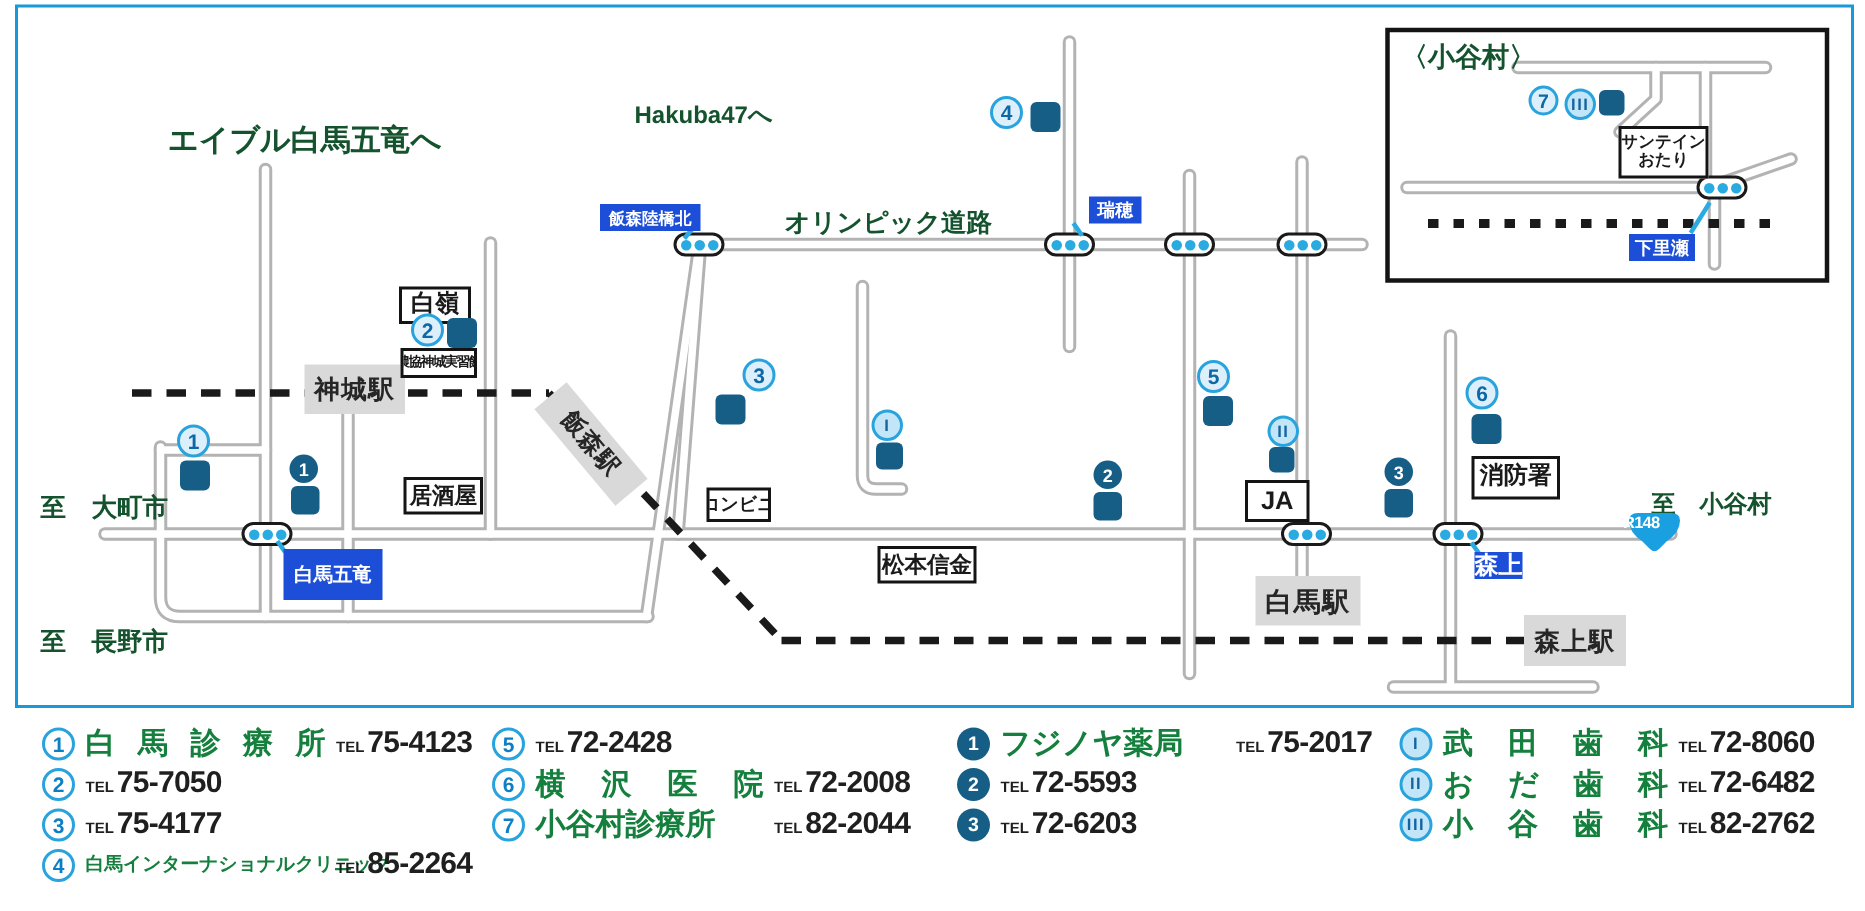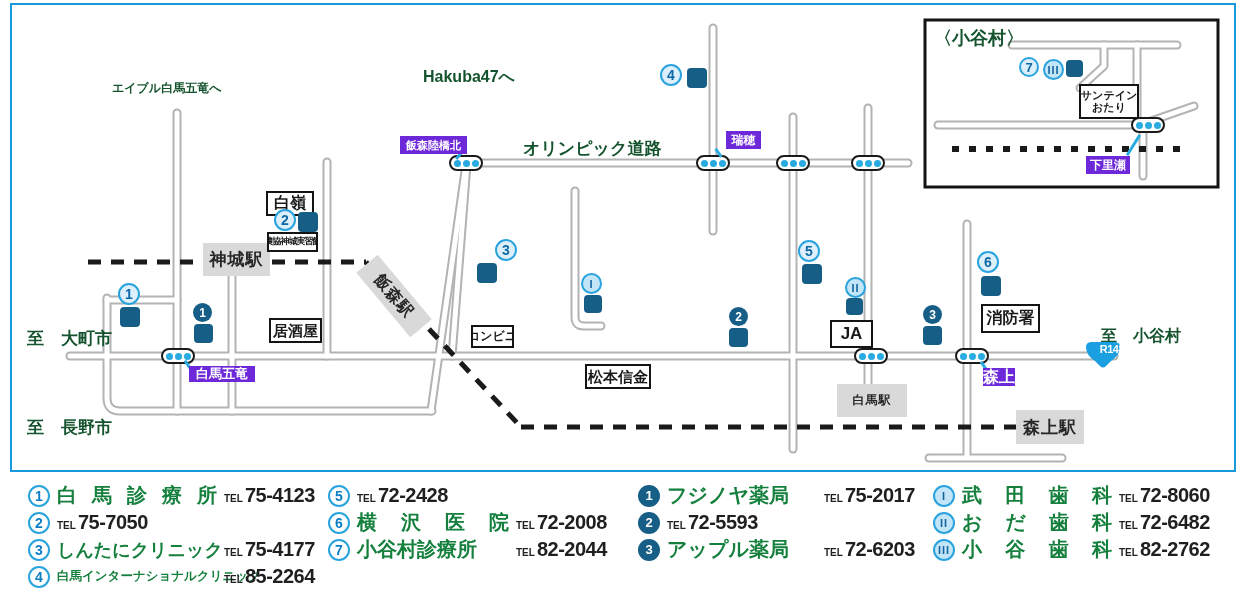--- a/index.html
+++ b/index.html
@@ -12,36 +12,36 @@
   .tl { position:absolute; width:34px; height:16px; background:#fff; border:2px solid #1a1a1a; border-radius:9px;
         display:flex; align-items:center; justify-content:center; gap:2px; }
   .tl i { width:7px; height:7px; border-radius:50%; background:#29abe2; }
   
   .station { position:absolute; background:#d9d9d9; color:#262626; display:flex; align-items:center; justify-content:center;
              font-size:17px; letter-spacing:1px; }
   
   .pbox { position:absolute; background:#fff; border:2px solid #141414; color:#1a1a1a; display:flex; align-items:center;
           justify-content:center; text-align:center; line-height:1.05; white-space:nowrap; overflow:hidden; }
   
-  .tag { position:absolute; background:#6d28d9; color:#fff; display:flex; align-items:center; justify-content:center;
+  .tag { position:absolute; background:#1d4ed8; color:#fff; display:flex; align-items:center; justify-content:center;
          white-space:nowrap; }
   .ptr { position:absolute; width:2.5px; background:#29abe2; }
   
   .mtext { position:absolute; color:#14532d; white-space:nowrap; }
   
   .mk-sq { position:absolute; width:20px; height:20px; background:#175e87; border-radius:4px; }
   .mk-c  { position:absolute; width:22px; height:22px; border-radius:50%; background:#ddeffa; border:2.5px solid #29a3dd;
            color:#0d68a6; font-size:14px; display:flex; align-items:center; justify-content:center; }
   .mk-p  { position:absolute; width:19px; height:19px; border-radius:50%; background:#175e87; color:#fff; font-size:12px;
            display:flex; align-items:center; justify-content:center; }
   .mk-d  { position:absolute; width:21px; height:21px; border-radius:50%; background:#c3e5f8; border:2px solid #29a3dd;
            color:#1464a0; font-size:11px; letter-spacing:1px; display:flex; align-items:center; justify-content:center; }
   
   .shield { position:absolute; left:1082px; top:340px; width:42px; height:30px; }
-  .shield span { position:absolute; left:0; top:3px; width:42px; text-align:right; color:#fff; font-size:11px; letter-spacing:-0.5px; }
+  .shield span { position:absolute; left:0; top:3px; width:42px; text-align:left; color:#fff; font-size:11px; letter-spacing:-0.5px; }
   
   .lcol { position:absolute; top:482px; }
   .lrow { display:flex; align-items:center; height:27px; gap:7px; }
   .lc { width:22px; height:22px; border-radius:50%; flex:0 0 22px; display:flex; align-items:center; justify-content:center; }
   .lc.cl { background:#fff; border:2.5px solid #29a3dd; color:#0d7ec4; font-size:14px; }
   .lc.ph { background:#175e87; color:#fff; font-size:13px; }
   .lc.dn { background:#c3e5f8; border:2.5px solid #29a3dd; color:#1464a0; font-size:11px; letter-spacing:1px; }
   .lname { font-size:20px; color:#15803d; white-space:nowrap; }
   .jz { text-align:justify; text-align-last:justify; }
   .w1 { width:160px; } .w2 { width:152px; } .w3 { width:150px; } .w4 { width:150px; }
@@ -160,21 +160,21 @@
       <i></i>
       <i></i>
     </div>
 
   <div class="station" style="left:203px;top:243px;width:67px;height:33px">
       <span>神城駅</span>
     </div>
   <div class="station" style="left:352px;top:282px;width:84px;height:28px;transform:rotate(50deg);font-size:16px">
       <span>飯森駅</span>
     </div>
-  <div class="station" style="left:837px;top:384px;width:70px;height:33px;font-size:12px">
+  <div class="station" style="left:837px;top:384px;width:70px;height:33px;font-size:18px">
       <span>白馬駅</span>
     </div>
   <div class="station" style="left:1016px;top:410px;width:68px;height:34px">
       <span>森上駅</span>
     </div>
 
   <div class="pbox" style="left:266px;top:191px;width:48px;height:25px;font-size:16px">
       <span>白嶺</span>
     </div>
   <div class="pbox" style="left:267px;top:232px;width:51px;height:20px;font-size:9px;letter-spacing:-1px">
@@ -202,33 +202,33 @@
 
   <div class="ptr" style="left:458px;top:150px;height:10px;transform:rotate(40deg)"></div>
   <div class="tag" style="left:400px;top:136px;width:67px;height:18px;font-size:11px">
       <span>飯森陸橋北</span>
     </div>
   <div class="ptr" style="left:717px;top:148px;height:10px;transform:rotate(-35deg)"></div>
   <div class="tag" style="left:726px;top:131px;width:35px;height:18px;font-size:12px">
       <span>瑞穂</span>
     </div>
   <div class="ptr" style="left:186px;top:360px;height:9px;transform:rotate(-35deg)"></div>
-  <div class="tag" style="left:189px;top:366px;width:66px;height:16px;font-size:13px">
+  <div class="tag" style="left:189px;top:366px;width:66px;height:34px;font-size:13px">
       <span>白馬五竜</span>
     </div>
   <div class="ptr" style="left:982px;top:361px;height:9px;transform:rotate(-35deg)"></div>
   <div class="tag" style="left:983px;top:368px;width:32px;height:18px;font-size:16px">
       <span>森上</span>
     </div>
   <div class="ptr" style="left:1132px;top:133px;height:24px;transform:rotate(32deg)"></div>
   <div class="tag" style="left:1086px;top:156px;width:44px;height:18px;font-size:12px">
       <span>下里瀬</span>
     </div>
 
-  <div class="mtext" style="left:112px;top:80px;font-size:12px">エイブル白馬五竜へ</div>
+  <div class="mtext" style="left:112px;top:80px;font-size:20px">エイブル白馬五竜へ</div>
   <div class="mtext" style="left:423px;top:67px;font-size:16px">Hakuba47へ</div>
   <div class="mtext" style="left:523px;top:137px;font-size:17px">オリンピック道路</div>
   <div class="mtext" style="left:27px;top:327px;font-size:17px">至　大町市</div>
   <div class="mtext" style="left:27px;top:416px;font-size:17px">至　長野市</div>
   <div class="mtext" style="left:1101px;top:326px;font-size:16px">至　小谷村</div>
   <div class="mtext" style="left:934px;top:26px;font-size:18px">〈小谷村〉</div>
 
   <div class="shield">
     <svg width="42" height="30">
         <path d="M4 7 Q4 2 10 2 H32 Q38 2 38 7 Q38 15 29 21 L24 26 Q21 29 18 26 L13 21 Q4 15 4 7 Z" fill="#1a9fe0"></path>
@@ -274,21 +274,20 @@
       </div>
     <div class="lrow">
         <span class="lc cl">2</span>
         <span class="ltel">
           <span class="t">TEL</span>
           <span class="n">75-7050</span>
         </span>
       </div>
     <div class="lrow">
         <span class="lc cl">3</span>
-        <span class="lname w1" style="font-size:18px">しんたにクリニック</span>
         <span class="ltel">
           <span class="t">TEL</span>
           <span class="n">75-4177</span>
         </span>
       </div>
     <div class="lrow">
         <span class="lc cl">4</span>
         <span class="lname sm w1">白馬インターナショナルクリニック</span>
         <span class="ltel">
           <span class="t">TEL</span>
@@ -332,21 +331,20 @@
       </div>
     <div class="lrow">
         <span class="lc ph">2</span>
         <span class="ltel">
           <span class="t">TEL</span>
           <span class="n">72-5593</span>
         </span>
       </div>
     <div class="lrow">
         <span class="lc ph">3</span>
-        <span class="lname w3">アップル薬局</span>
         <span class="ltel">
           <span class="t">TEL</span>
           <span class="n">72-6203</span>
         </span>
       </div>
   </div>
   <div class="lcol" style="left:933px">
     <div class="lrow">
         <span class="lc dn">I</span>
         <span class="lname jz w4">武 田 歯 科</span>

